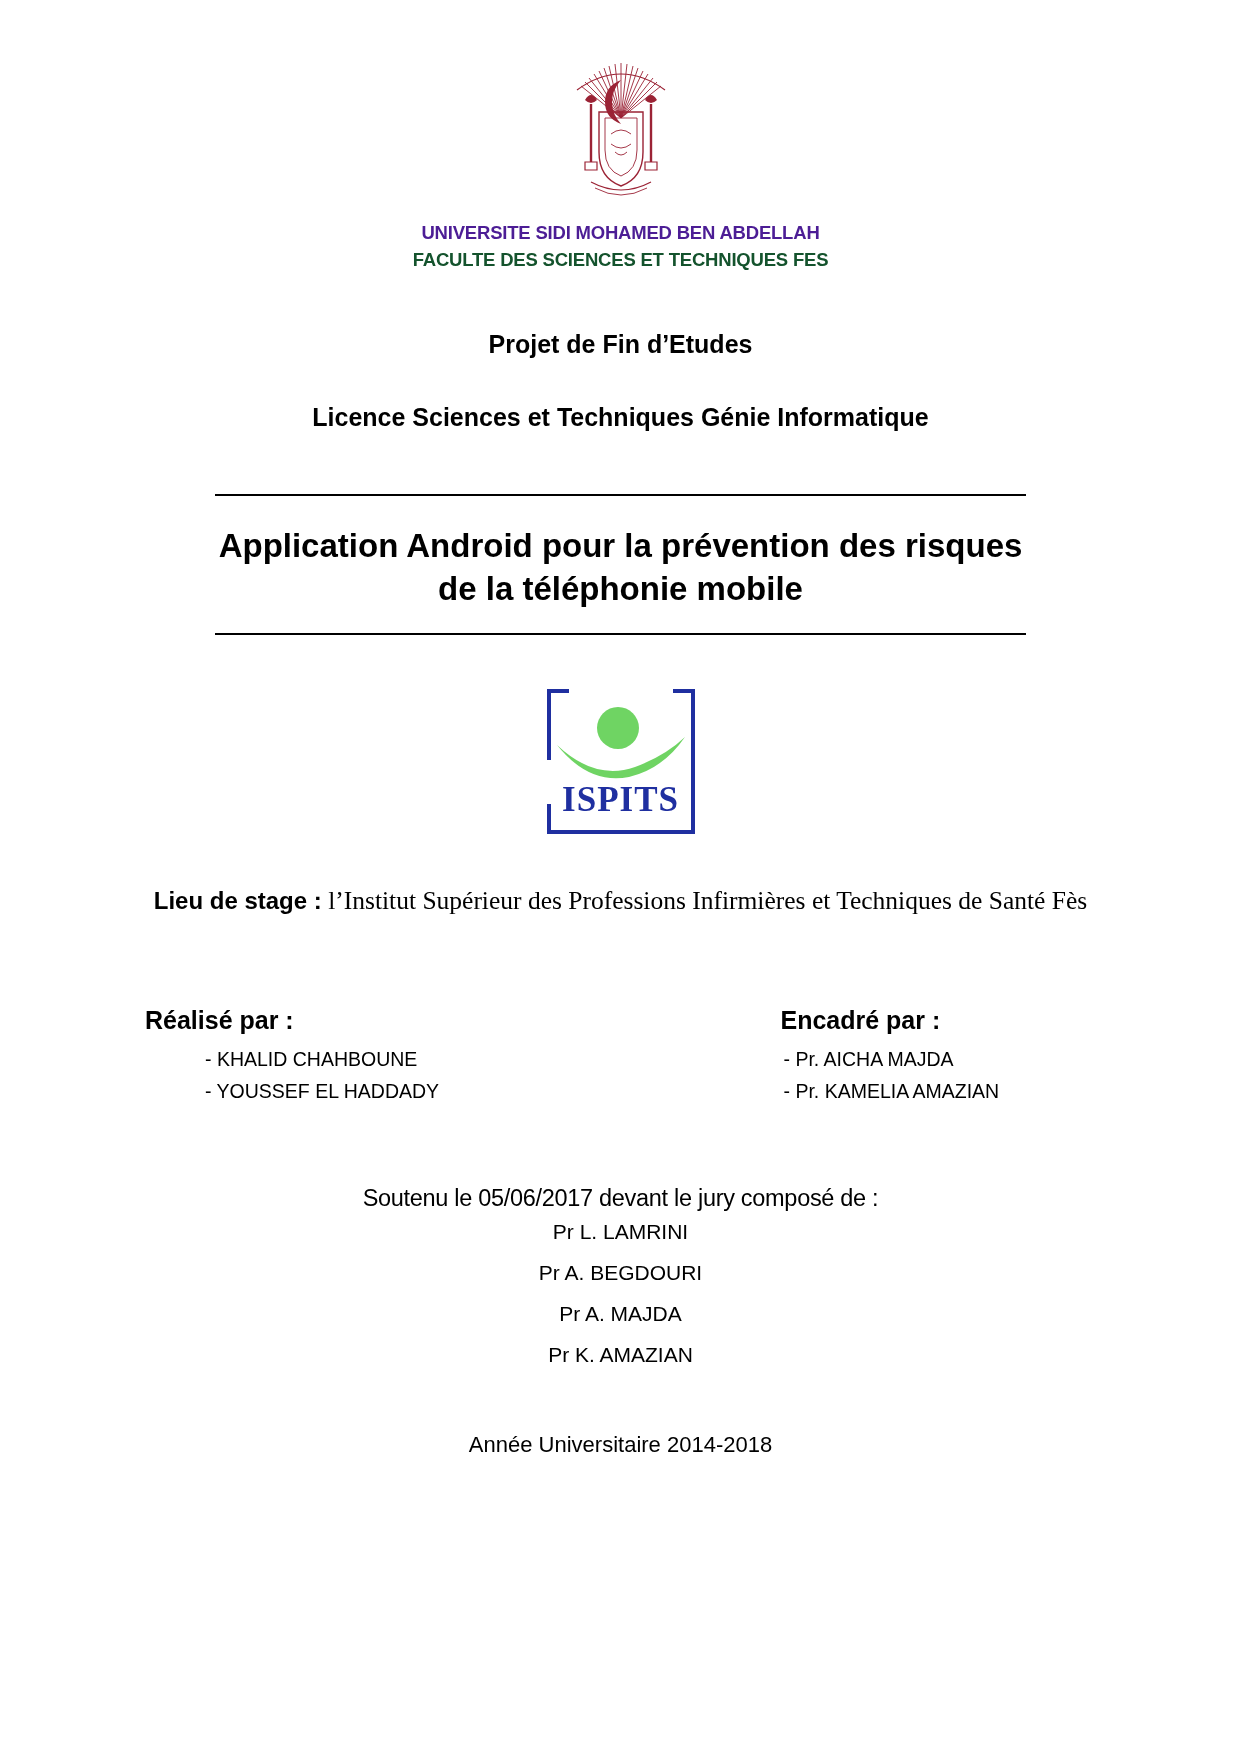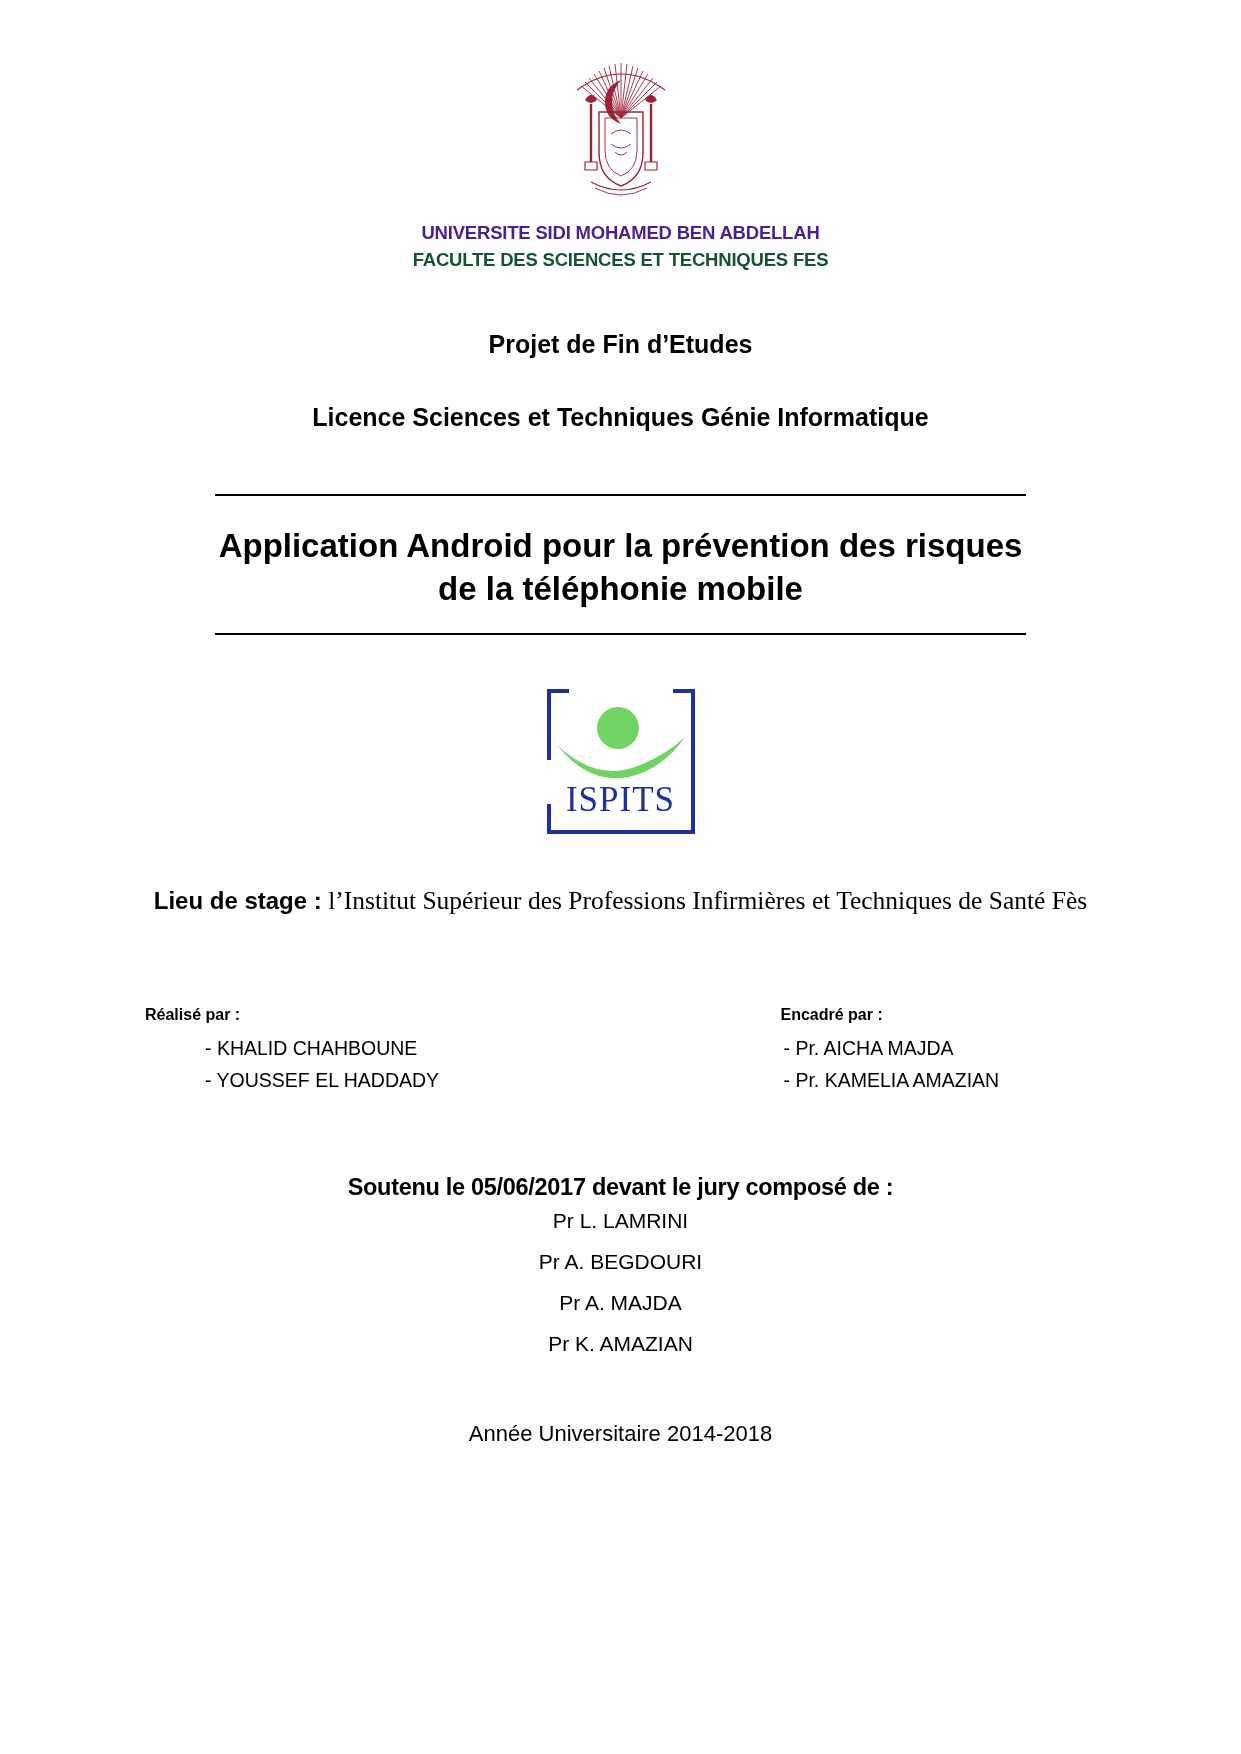--- a/index.html
+++ b/index.html
@@ -139,21 +139,21 @@
     width: 132px;
     height: 44px;
   }
   .ispits-text {
     position: absolute;
     left: 0;
     bottom: 14px;
     width: 148px;
     text-align: center;
     font-family: "Liberation Serif", serif;
-    font-weight: normal;
+    font-weight: bold;
     font-size: 35px;
     letter-spacing: 1px;
     color: #1f2fa0;
   }
 
   
   .place {
     margin-top: 48px;
     padding: 0 140px;
     text-align: center;
@@ -174,38 +174,38 @@
     padding: 0 140px;
   }
   .people-col {
     width: 50%;
     box-sizing: border-box;
   }
   .people-col.left { padding-left: 5px; }
   .people-col.right { padding-left: 85px; }
   .people-title {
     font-weight: bold;
-    font-size: 16px;
+    font-size: 25px;
     margin-bottom: 8px;
   }
   .people-item {
     font-size: 19.5px;
     line-height: 1.65;
     padding-left: 60px;
   }
   .people-col.right .people-title { padding-left: 75px; }
   .people-col.right .people-item { padding-left: 78px; }
 
   
   .jury {
     margin-top: 78px;
     text-align: center;
   }
   .jury-title {
-    font-weight: bold;
+    font-weight: normal;
     font-size: 23.5px;
     letter-spacing: -0.3px;
   }
   .jury-member {
     font-size: 21px;
     line-height: 1.95;
   }
 
   
   .year {

